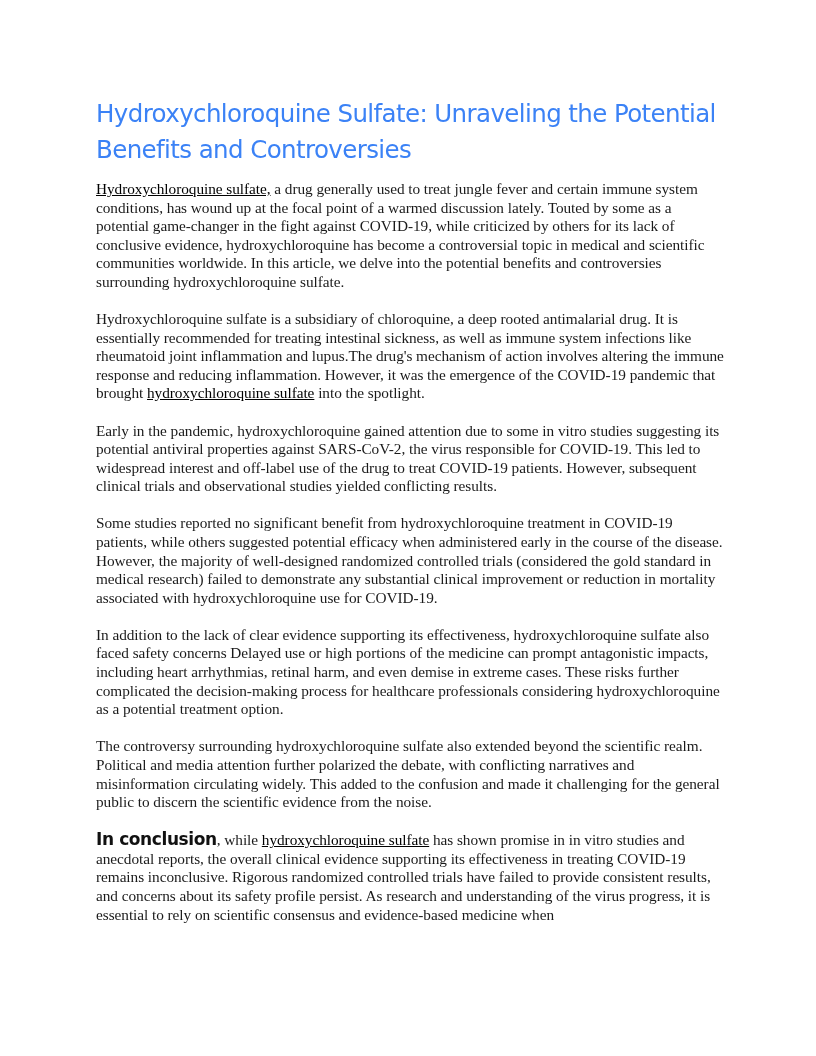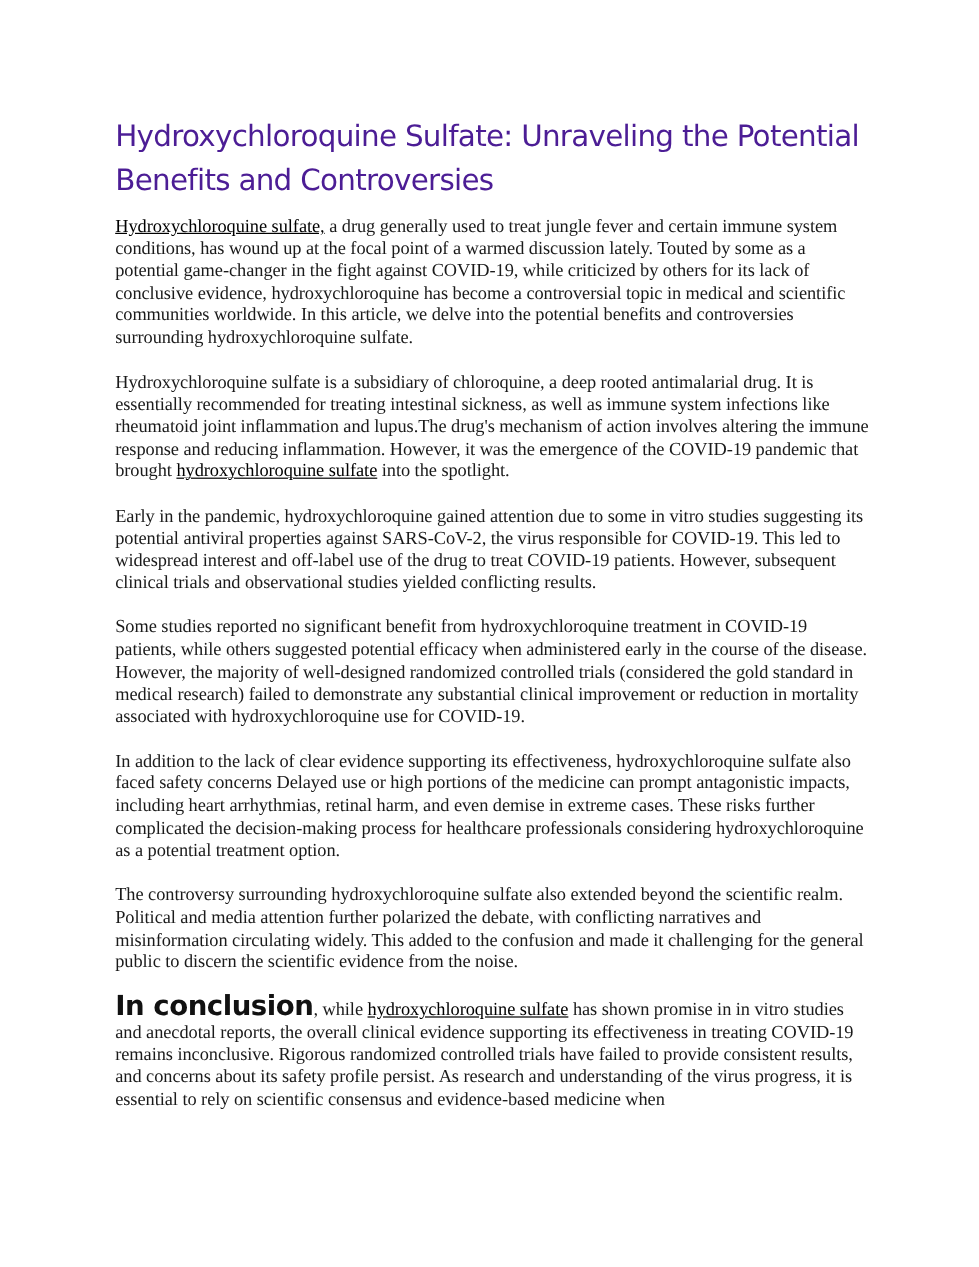--- a/index.html
+++ b/index.html
@@ -14,21 +14,21 @@
       overflow: hidden;
     }
     .page {
       position: absolute;
       left: 96px;
       top: 96px;
       width: 628px;
     }
     .title {
       font-family: "DejaVu Sans", sans-serif;
-      color: #4c1d95;
+      color: #3b82f6;
       font-size: 24.5px;
       line-height: 36px;
       font-weight: normal;
       margin: 0 0 12px 0;
       letter-spacing: -0.6px;
     }
     .para {
       font-family: "Liberation Serif", serif;
       font-size: 15.3px;
       line-height: 18.6px;
@@ -37,21 +37,21 @@
       letter-spacing: -0.05px;
     }
     .link {
       color: #000000;
       text-decoration: underline;
       cursor: pointer;
     }
     .concl-lead {
       font-family: "DejaVu Sans", sans-serif;
       font-weight: bold;
-      font-size: 23px;
+      font-size: 17px;
       color: #111111;
       letter-spacing: -0.4px;
       margin-top: 12px;
     }
   </style>
 </head>
 <body>
 
 <div class="page">
   <h1 class="title">Hydroxychloroquine Sulfate: Unraveling the Potential Benefits and Controversies</h1>

